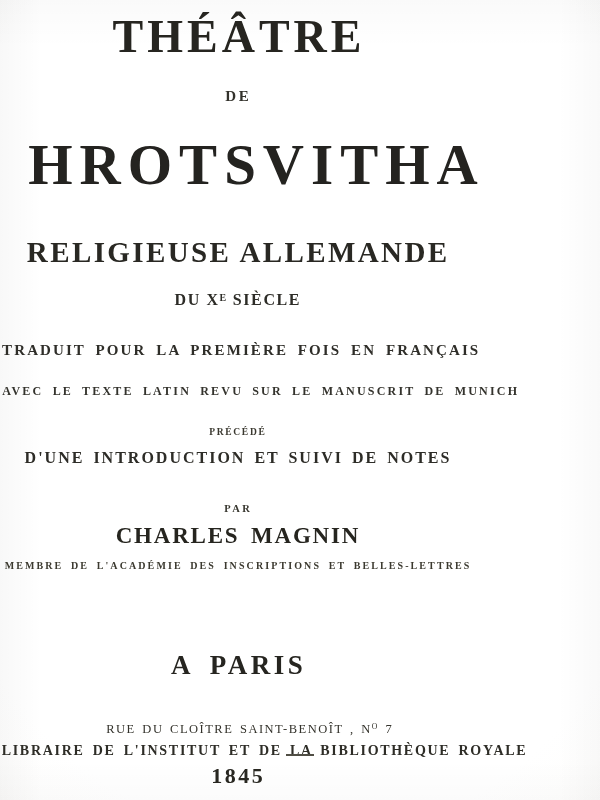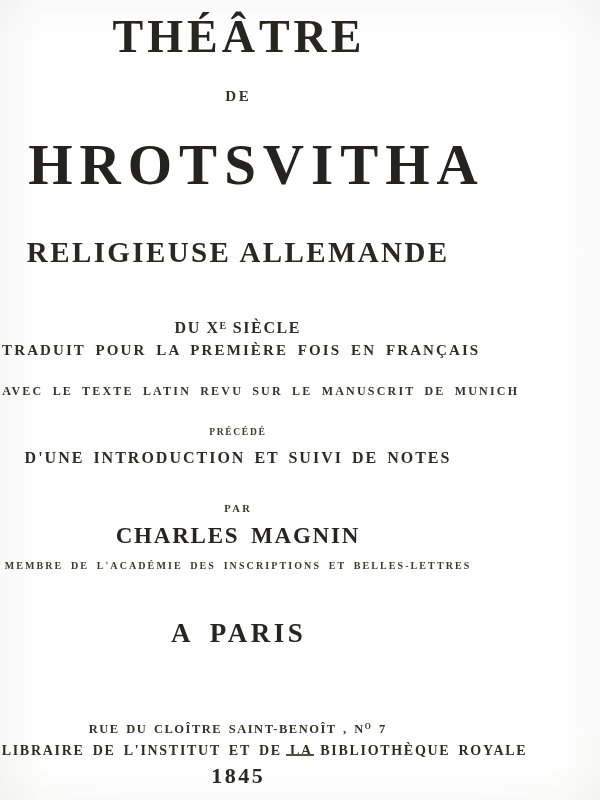--- a/index.html
+++ b/index.html
@@ -86,21 +86,20 @@
   }
 
   
   .l-siecle {
     top: 292px;
     font-size: 16px;
     font-weight: 700;
     letter-spacing: 1.6px;
     text-indent: 1.6px;
     color: #2d2c27;
-    margin-top: 28px;
   }
   .sup-e {
     font-size: 0.62em;
     vertical-align: 0.45em;
     letter-spacing: 1px;
   }
 
   
   .l-traduit {
     top: 343px;
@@ -172,21 +171,21 @@
     font-size: 10px;
     font-weight: 700;
     letter-spacing: 2.1px;
     text-indent: 2.1px;
     word-spacing: 3px;
     color: #3b392f;
   }
 
   
   .l-paris {
-    top: 620px;
+    top: 652px;
     font-size: 27px;
     font-weight: 700;
     letter-spacing: 3.5px;
     text-indent: 3.5px;
     word-spacing: 7px;
     color: #262520;
   }
 
   
   .l-duprat {
@@ -208,25 +207,26 @@
     text-indent: 1.7px;
     word-spacing: 3px;
     color: #2e2d27;
     margin-top: 48px;
   }
 
   
   .l-rue {
     top: 723px;
     font-size: 12.5px;
-    font-weight: 700;
+    font-weight: 400;
     letter-spacing: 1.5px;
     text-indent: 1.5px;
     word-spacing: 2px;
     color: #33322b;
+    padding-left: 12px;
   }
   .sup-o {
     font-size: 0.62em;
     vertical-align: 0.48em;
   }
 
   
   .rule {
     position: absolute;
     top: 754px;

